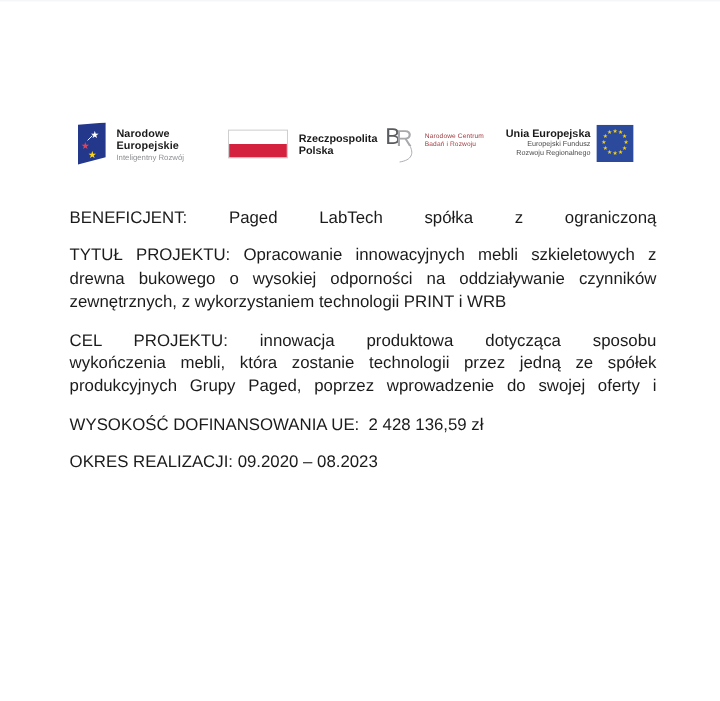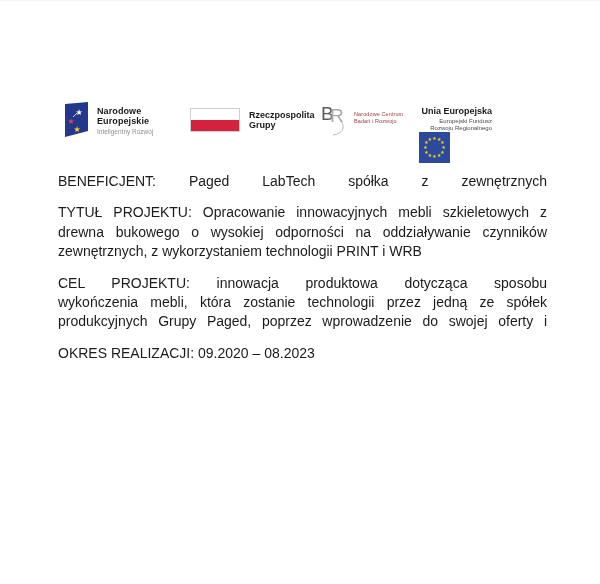--- a/index.html
+++ b/index.html
@@ -33,21 +33,21 @@
   .pl-text { margin-left: 9px; padding-top: 2px; }
   .pl-name { font-size: 9px; font-weight: bold; color: #1a1a1a; line-height: 10px; }
 
   
   .br { left: 321px; top: 104px; display: flex; }
   .br-mono { width: 30px; height: 32px; }
   .br-text { margin-left: 3px; padding-top: 7px; }
   .br-name { font-size: 5.5px; line-height: 6.5px; letter-spacing: 0.1px; }
 
   
-  .eu { left: 414px; top: 104px; display: flex; flex-direction: column; }
+  .eu { left: 414px; top: 104px; display: flex; }
   .eu-text { width: 78px; text-align: right; padding-top: 2px; }
   .eu-name { font-size: 9px; font-weight: bold; color: #1a1a1a; line-height: 10px; }
   .eu-sub  { font-size: 6px; color: #4a4a4a; line-height: 7px; }
   .eu-sub.first { margin-top: 2px; }
   .eu-flag { margin-left: 5px; width: 31px; height: 31px; }
 
   
   .text-block {
     position: absolute;
     left: 58px; top: 172px; width: 489px;
@@ -80,21 +80,21 @@
     </div>
   </div>
 
   <div class="logo-group pl">
     <div class="pl-flag">
       <div class="half" style="background: rgb(255, 255, 255);"></div>
       <div class="half" style="background: rgb(212, 33, 61);"></div>
     </div>
     <div class="pl-text">
       <div class="pl-name">Rzeczpospolita</div>
-      <div class="pl-name">Grupy</div>
+      <div class="pl-name">Polska</div>
     </div>
   </div>
 
   <div class="logo-group br">
     <svg class="br-mono" viewBox="0 0 30 32">
       <text x="0" y="16" font-size="19" font-family="Liberation Sans, sans-serif" fill="#5a5b5e">B</text>
       <text x="9" y="17.5" font-size="19" font-family="Liberation Sans, sans-serif" fill="#a7a9ac">R</text>
       <path d="M20,16.5 C24.5,24 22,29.5 12,31" fill="none" stroke-width="0.8" stroke="#a7a9ac"></path>
     </svg>
     <div class="br-text">
@@ -123,29 +123,32 @@
           <text x="7.53" y="20.10" font-size="4.8" text-anchor="middle" dominant-baseline="central" font-family="DejaVu Sans" fill="#f7d117">★</text>
           <text x="6.30" y="15.50" font-size="4.8" text-anchor="middle" dominant-baseline="central" font-family="DejaVu Sans" fill="#f7d117">★</text>
           <text x="7.53" y="10.90" font-size="4.8" text-anchor="middle" dominant-baseline="central" font-family="DejaVu Sans" fill="#f7d117">★</text>
           <text x="10.90" y="7.53" font-size="4.8" text-anchor="middle" dominant-baseline="central" font-family="DejaVu Sans" fill="#f7d117">★</text>
         </g>
     </svg>
   </div>
 
   <div class="text-block">
       <div class="para">
-        <div class="line just">BENEFICJENT: Paged LabTech spółka z zewnętrznych</div>
+        <div class="line just">BENEFICJENT: Paged LabTech spółka z ograniczoną</div>
       </div>
       <div class="para">
         <div class="line just">TYTUŁ PROJEKTU: Opracowanie innowacyjnych mebli szkieletowych z</div>
         <div class="line just">drewna bukowego o wysokiej odporności na oddziaływanie czynników</div>
         <div class="line">zewnętrznych, z wykorzystaniem technologii PRINT i WRB</div>
       </div>
       <div class="para">
         <div class="line just">CEL PROJEKTU: innowacja produktowa dotycząca sposobu</div>
         <div class="line just">wykończenia mebli, która zostanie technologii przez jedną ze spółek</div>
         <div class="line just">produkcyjnych Grupy Paged, poprzez wprowadzenie do swojej oferty i</div>
       </div>
       <div class="para">
+        <div class="line">WYSOKOŚĆ DOFINANSOWANIA UE:&nbsp; 2 428 136,59 zł</div>
+      </div>
+      <div class="para">
         <div class="line">OKRES REALIZACJI: 09.2020 – 08.2023</div>
       </div>
     </div>
 </div>
 
 </body></html>

